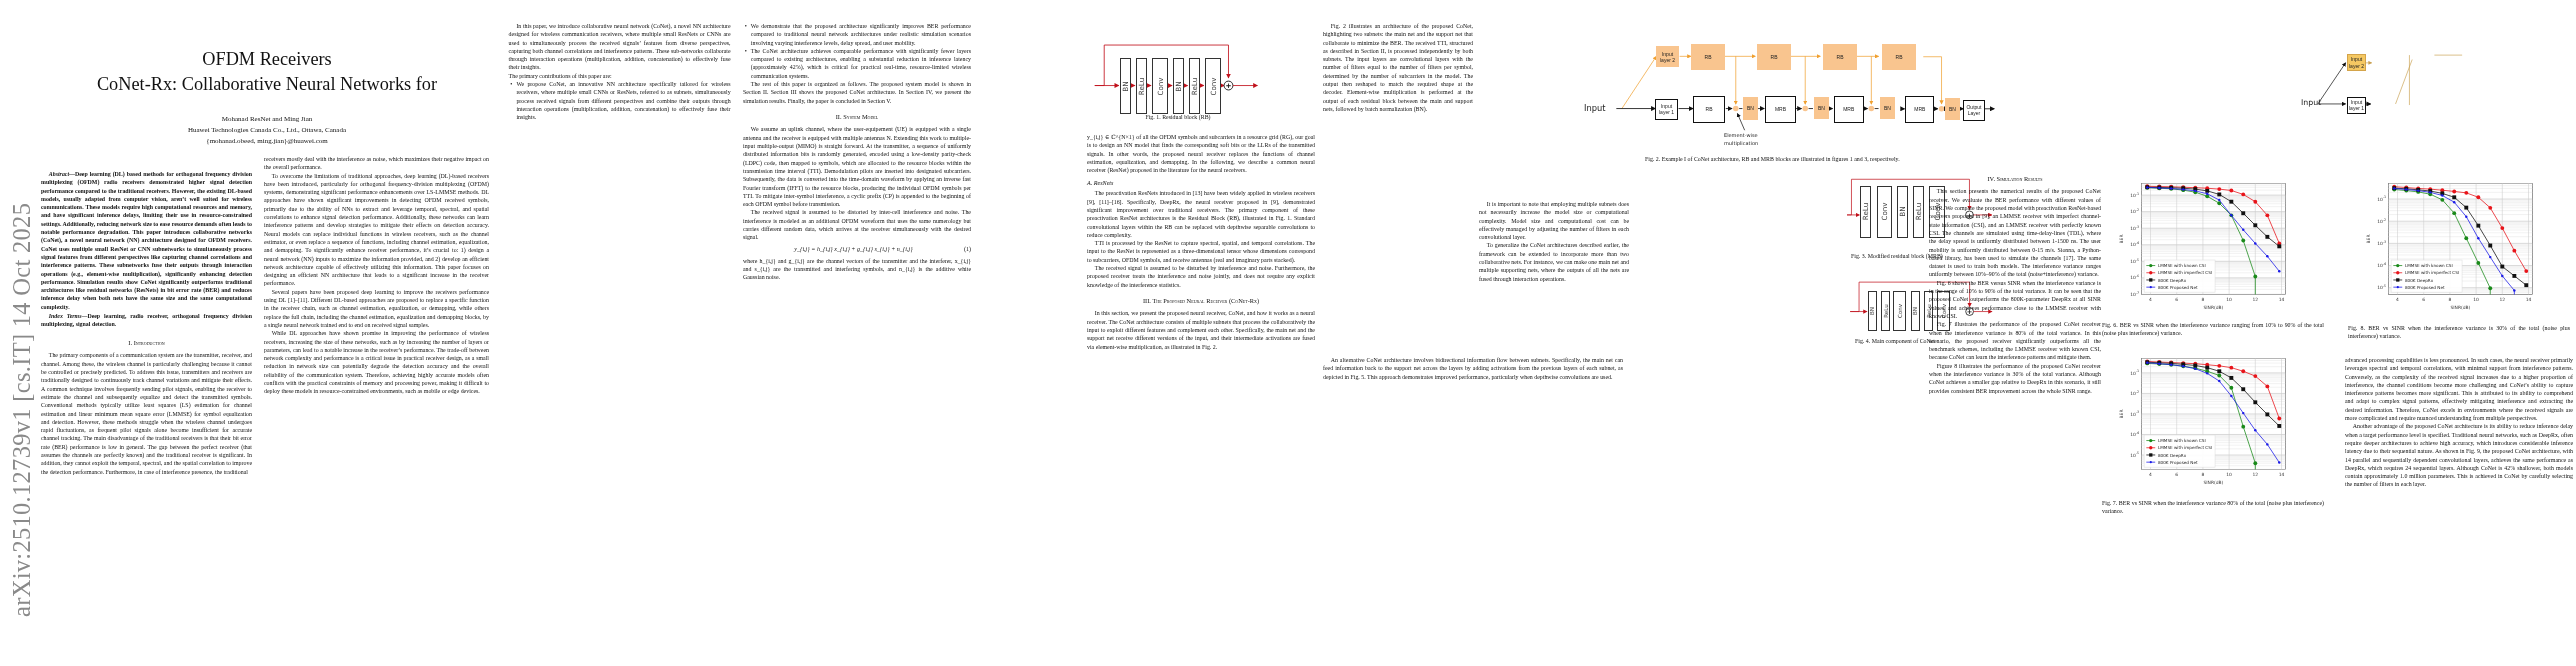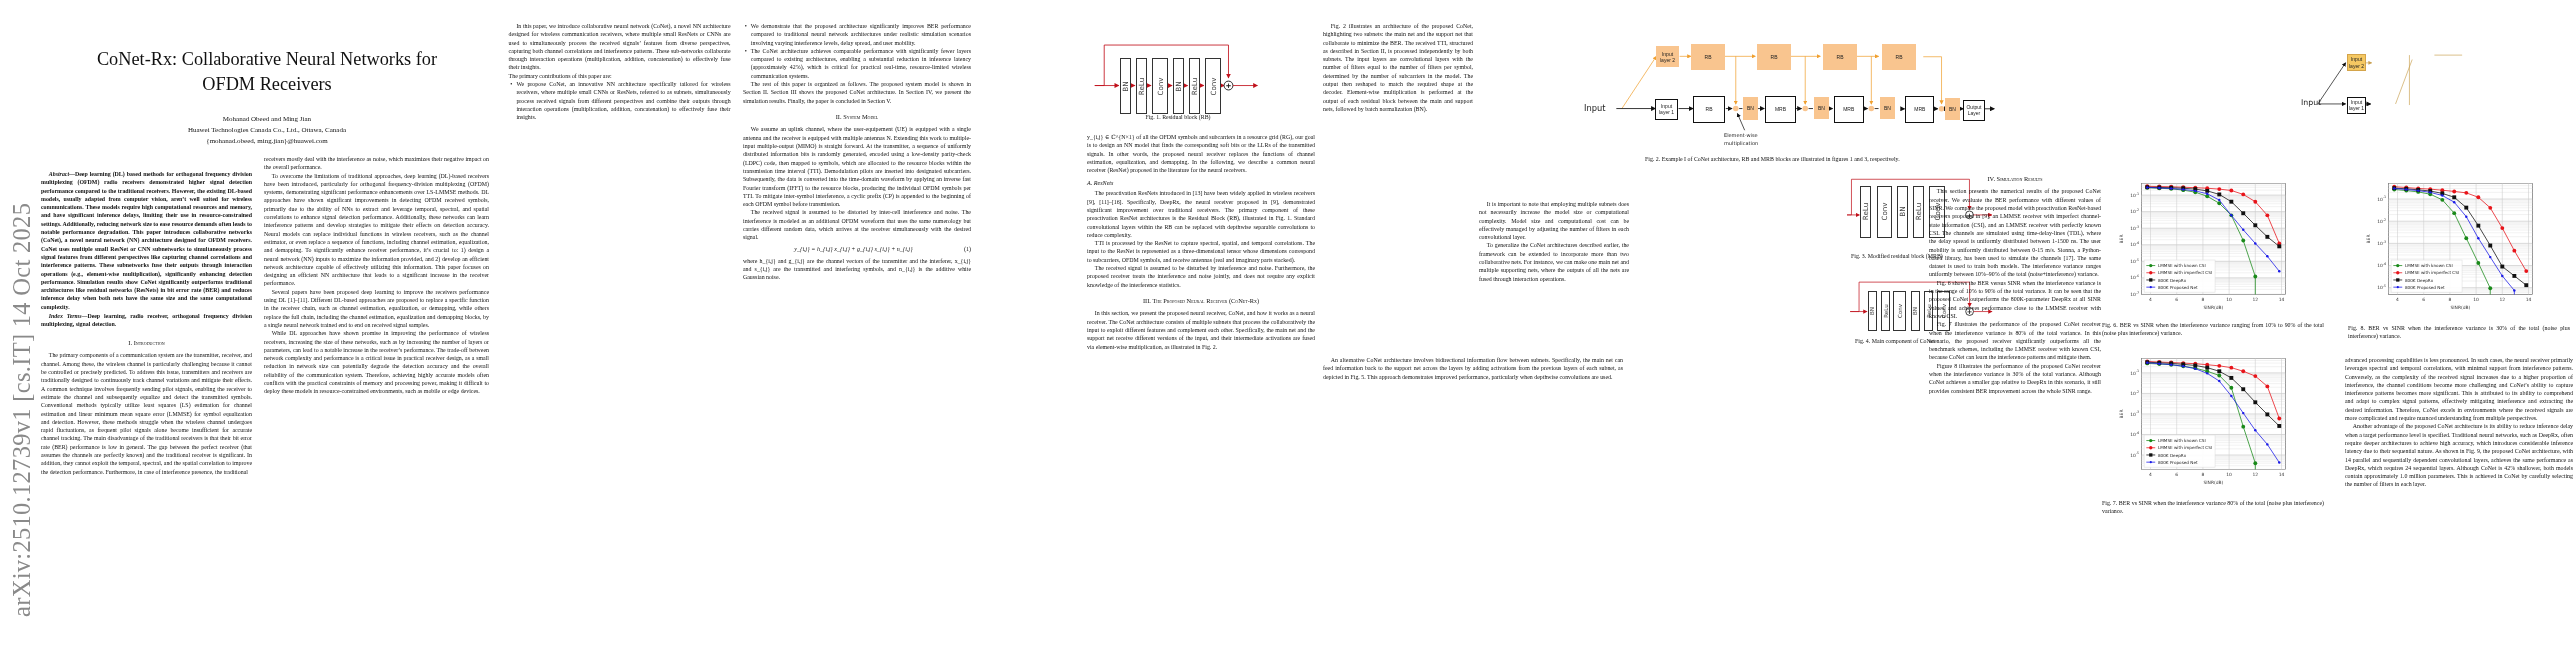--- a/index.html
+++ b/index.html
@@ -55,25 +55,25 @@
 
   svg { position: absolute; overflow: visible; }
 </style>
 </head>
 <body>
 
 <div class="page" id="page1">
   <div class="arxiv-stamp">arXiv:2510.12739v1  [cs.IT]  14 Oct 2025</div>
 
   <div class="title">
+    <div>OFDM Receivers</div>
     <div>CoNet-Rx: Collaborative Neural Networks for</div>
-    <div>OFDM Receivers</div>
   </div>
   <div class="authors">
-    <div>Mohanad Obeed and Ming Jian</div>
+    <div>Mohanad ResNet and Ming Jian</div>
     <div>Huawei Technologies Canada Co., Ltd., Ottawa, Canada</div>
     <div>{mohanad.obeed, ming.jian}@huawei.com</div>
   </div>
 
   <div class="col" style="left:41px; top:170px; width:211px;">
     <p class="abstract"><i>Abstract</i><span>—Deep learning (DL) based methods for orthogonal frequency division multiplexing (OFDM) radio receivers demonstrated higher signal detection performance compared to the traditional receivers. However, the existing DL-based models, usually adapted from computer vision, aren’t well suited for wireless communications. These models require high computational resources and memory, and have significant inference delays, limiting their use in resource-constrained settings. Additionally, reducing network size to ease resource demands often leads to notable performance degradation. This paper introduces collaborative networks (CoNet), a novel neural network (NN) architecture designed for OFDM receivers. CoNet uses multiple small ResNet or CNN subnetworks to simultaneously process signal features from different perspectives like capturing channel correlations and interference patterns. These subnetworks fuse their outputs through interaction operations (e.g., element-wise multiplication), significantly enhancing detection performance. Simulation results show CoNet significantly outperforms traditional architectures like residual networks (ResNets) in bit error rate (BER) and reduces inference delay when both nets have the same size and the same computational complexity.</span></p>
     <p class="abstract index" style="margin-top:1.1px;"><i>Index Terms</i><span>—Deep learning, radio receiver, orthogonal frequency division multiplexing, signal detection.</span></p>
     <div class="section-head" style="margin-top:10px;">I. Introduction</div>
     <p>The primary components of a communication system are the transmitter, receiver, and channel. Among these, the wireless channel is particularly challenging because it cannot be controlled or precisely predicted. To address this issue, transmitters and receivers are traditionally designed to continuously track channel variations and mitigate their effects. A common technique involves frequently sending pilot signals, enabling the receiver to estimate the channel and subsequently equalize and detect the transmitted symbols. Conventional methods typically utilize least squares (LS) estimation for channel estimation and linear minimum mean square error (LMMSE) for symbol equalization and detection. However, these methods struggle when the wireless channel undergoes rapid fluctuations, as frequent pilot signals alone become insufficient for accurate channel tracking. The main disadvantage of the traditional receivers is that their bit error rate (BER) performance is low in general. The gap between the perfect receiver (that assumes the channels are perfectly known) and the traditional receiver is significant. In addition, they cannot exploit the temporal, spectral, and the spatial correlation to improve the detection performance. Furthermore, in case of interference presence, the traditional</p>
   </div>

